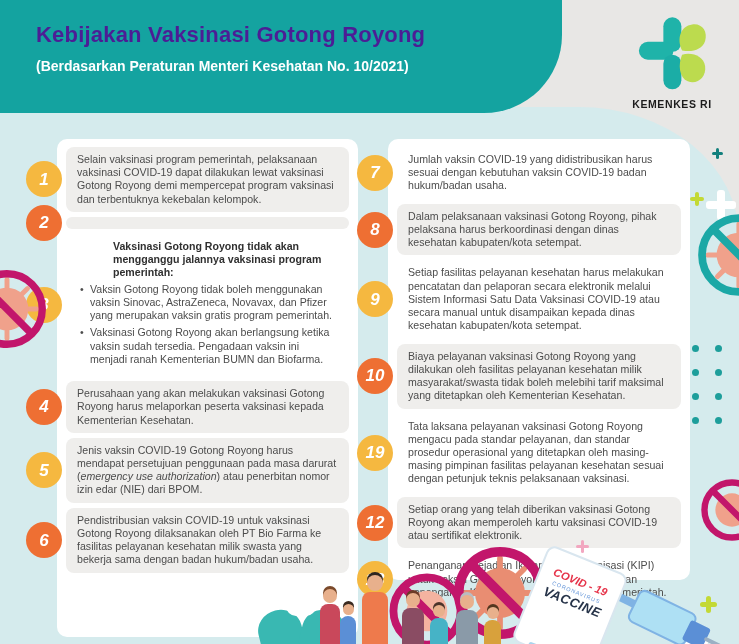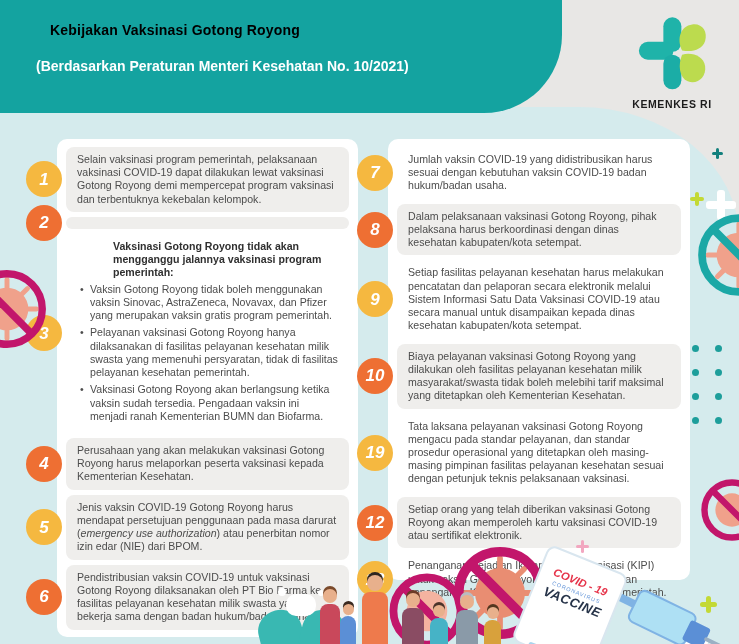--- a/index.html
+++ b/index.html
@@ -4,22 +4,22 @@
 <style>
   html,body{margin:0;padding:0;}
   .canvas{position:relative;width:739px;height:644px;overflow:hidden;
     background:#e8e7e5;font-family:"Liberation Sans",sans-serif;}
 
   
   .blue-bg{position:absolute;left:0;top:107px;right:0;bottom:0;
     background:#d5ebed;border-top-right-radius:160px 130px;}
   .header{position:absolute;left:0;top:0;width:562px;height:113px;
     background:#14a3a0;border-bottom-right-radius:78px;z-index:3;}
-  .header-title{position:absolute;left:36px;top:22px;color:#000000;
-    font-size:14px;font-weight:bold;letter-spacing:.2px;margin-left:14px;}
+  .header-title{position:absolute;left:36px;top:22px;color:#4c1d95;
+    font-size:22px;font-weight:bold;letter-spacing:.2px;}
   .header-sub{position:absolute;left:36px;top:58px;color:#ffffff;
     font-size:14px;font-weight:bold;}
 
   
   .logo-wrap{position:absolute;left:628px;top:10px;width:88px;height:112px;z-index:4;}
   .logo-svg{position:absolute;left:8px;top:2px;}
   .logo-label{position:absolute;left:0;top:88px;width:88px;text-align:center;
     font-size:10.5px;font-weight:bold;color:#1c1c1c;letter-spacing:.6px;}
 
   
@@ -161,21 +161,20 @@
       <span>Selain vaksinasi program pemerintah, pelaksanaan vaksinasi COVID-19 dapat dilakukan lewat vaksinasi Gotong Royong demi mempercepat program vaksinasi dan terbentuknya kekebalan kelompok.</span>
     </div>
     <div class="item gray">
       <div class="badge o">2</div>
     </div>
     <div class="item">
       <div class="badge y">3</div>
       <div class="item-head">Vaksinasi Gotong Royong tidak akan mengganggu jalannya vaksinasi program pemerintah:</div>
       <ul class="bullets">
         <li>Vaksin Gotong Royong tidak boleh menggunakan vaksin Sinovac, AstraZeneca, Novavax, dan Pfizer yang merupakan vaksin gratis program pemerintah.</li>
-        <li>Pelayanan vaksinasi Gotong Royong hanya dilaksanakan di fasilitas pelayanan kesehatan milik swasta yang memenuhi persyaratan,  tidak di fasilitas pelayanan kesehatan pemerintah.</li>
         <li>Vaksinasi Gotong Royong akan berlangsung ketika vaksin sudah tersedia. Pengadaan vaksin ini menjadi ranah Kementerian BUMN dan Biofarma.</li>
       </ul>
     </div>
     <div class="item gray">
       <div class="badge o">4</div>
       <span>Perusahaan yang akan melakukan vaksinasi Gotong Royong harus melaporkan peserta vaksinasi kepada Kementerian Kesehatan.</span>
     </div>
     <div class="item gray">
       <div class="badge y">5</div>
       <span>Jenis vaksin COVID-19 Gotong Royong harus mendapat persetujuan penggunaan pada masa darurat (</span><span class="em">emergency use authorization</span><span>) atau penerbitan nomor izin edar (NIE) dari BPOM.</span>

